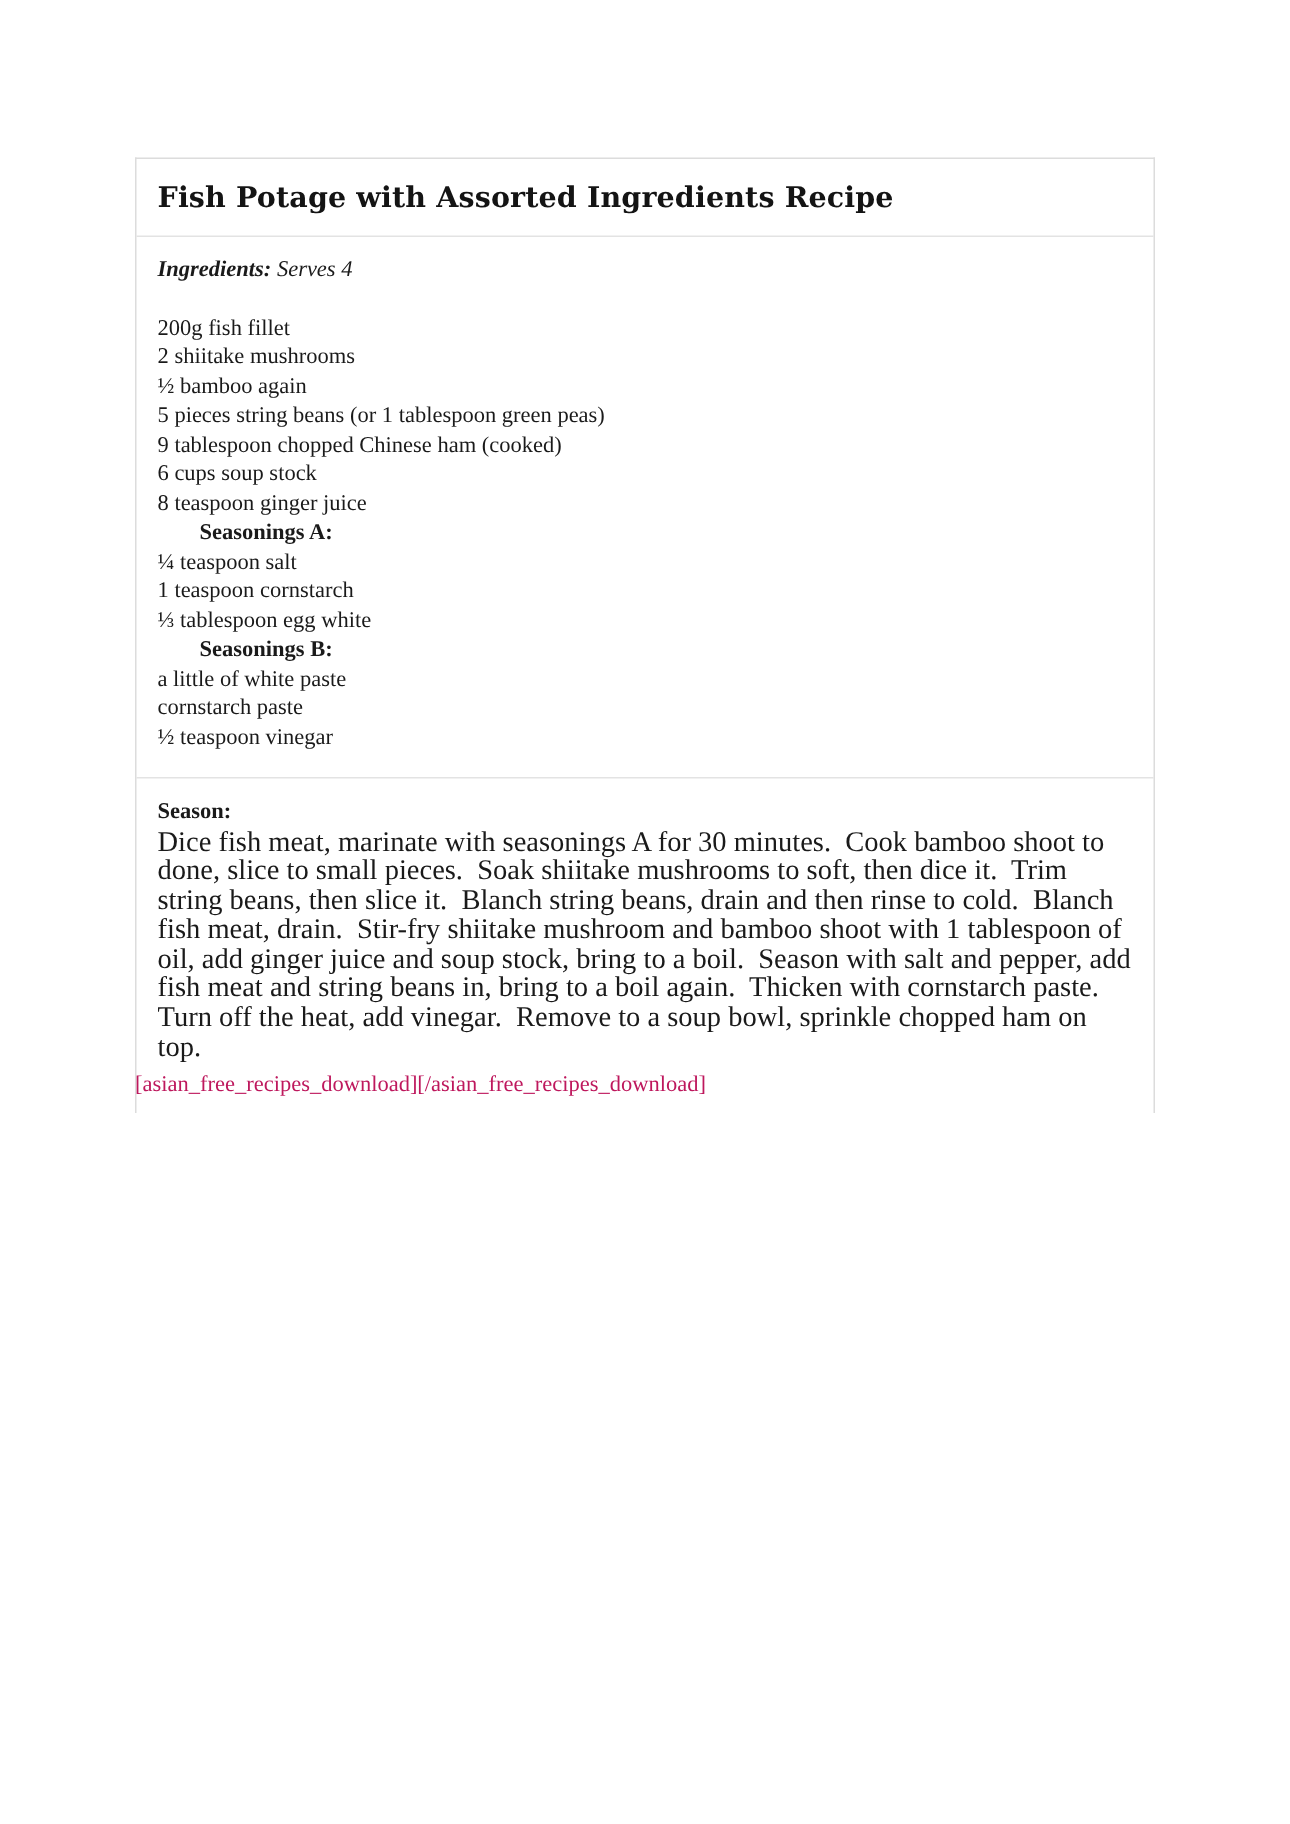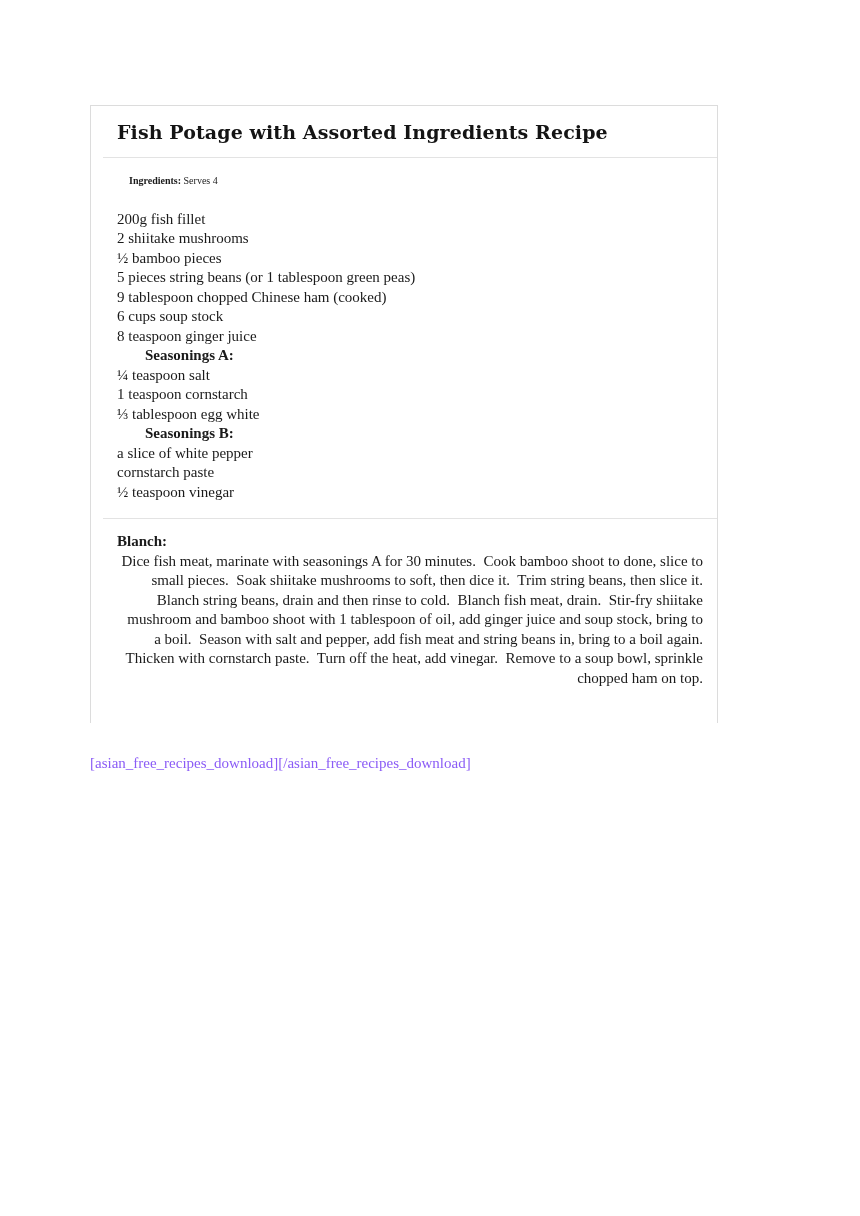--- a/index.html
+++ b/index.html
@@ -20,27 +20,26 @@
     width: 860px;
     height: 1216px;
     box-sizing: border-box;
   }
 
   
   .recipe-card {
     position: absolute;
     left: 90px;
     top: 105px;
-    width: 628px;
+    width: 680px;
     box-sizing: border-box;
     border-left: 1px solid #dcdcdc;
     border-right: 1px solid #dcdcdc;
     border-top: 1px solid #dcdcdc;
     background: #ffffff;
-    padding-left: 12px;
   }
 
   .card-header {
     padding: 14px 14px 13px 14px;
     border-bottom: 1px solid #e3e3e3;
   }
 
   .card-title {
     margin: 0;
     font-family: "DejaVu Serif", "Liberation Serif", serif;
@@ -55,23 +54,24 @@
     padding: 13px 14px 16px 14px;
     border-bottom: 1px solid #e3e3e3;
   }
 
   .card-section.last {
     border-bottom: none;
     padding-bottom: 34px;
   }
 
   .serves-line {
-    font-size: 10px;
+    font-size: 15px;
     line-height: 19.5px;
-    margin: 0 0 19px 12px;
+    margin: 0 0 19px 0;
+    font-style: italic;
   }
   .serves-label {
     font-weight: bold;
   }
 
   .ing-list {
     margin: 0;
     padding: 0;
     list-style: none;
   }
@@ -86,73 +86,73 @@
   }
 
   .method-heading {
     font-size: 15px;
     line-height: 19.5px;
     font-weight: bold;
     margin: 0 0 0 0;
   }
 
   .method-body {
-    font-size: 15px;
+    font-size: 19px;
     line-height: 19.6px;
     margin: 0;
     white-space: pre-wrap;
-    text-align: right;
+    text-align: left;
   }
 
   
   .shortcode-line {
     position: absolute;
     left: 90px;
-    top: 754px;
+    top: 714px;
     font-size: 15px;
     line-height: 19.5px;
-    color: #8b5cf6;
+    color: #be185d;
     white-space: pre;
   }
 </style>
 </head>
 <body>
 
 <div class="page">
 
   <div class="recipe-card">
 
     <div class="card-header">
       <h1 class="card-title">Fish Potage with Assorted Ingredients Recipe</h1>
     </div>
 
     <div class="card-section">
       <p class="serves-line"><span class="serves-label">Ingredients:</span><span> Serves 4</span></p>
 
       <ul class="ing-list">
         <li>200g fish fillet</li>
         <li>2 shiitake mushrooms</li>
-        <li>½ bamboo pieces</li>
+        <li>½ bamboo again</li>
         <li>5 pieces string beans (or 1 tablespoon green peas)</li>
         <li>9 tablespoon chopped Chinese ham (cooked)</li>
         <li>6 cups soup stock</li>
         <li>8 teaspoon ginger juice</li>
         <li class="heading">Seasonings A:</li>
         <li>¼ teaspoon salt</li>
         <li>1 teaspoon cornstarch</li>
         <li>⅓ tablespoon egg white</li>
         <li class="heading">Seasonings B:</li>
-        <li>a slice of white pepper</li>
+        <li>a little of white paste</li>
         <li>cornstarch paste</li>
         <li>½ teaspoon vinegar</li>
       </ul>
     </div>
 
     <div class="card-section last">
-      <p class="method-heading">Blanch:</p>
+      <p class="method-heading">Season:</p>
       <p class="method-body">Dice fish meat, marinate with seasonings A for 30 minutes.  Cook bamboo shoot to done, slice to small pieces.  Soak shiitake mushrooms to soft, then dice it.  Trim string beans, then slice it.  Blanch string beans, drain and then rinse to cold.  Blanch fish meat, drain.  Stir-fry shiitake mushroom and bamboo shoot with 1 tablespoon of oil, add ginger juice and soup stock, bring to a boil.  Season with salt and pepper, add fish meat and string beans in, bring to a boil again.  Thicken with cornstarch paste.  Turn off the heat, add vinegar.  Remove to a soup bowl, sprinkle chopped ham on top.</p>
     </div>
 
   </div>
 
   <div class="shortcode-line">[asian_free_recipes_download][/asian_free_recipes_download]</div>
 
 </div>
 
 </body></html>

